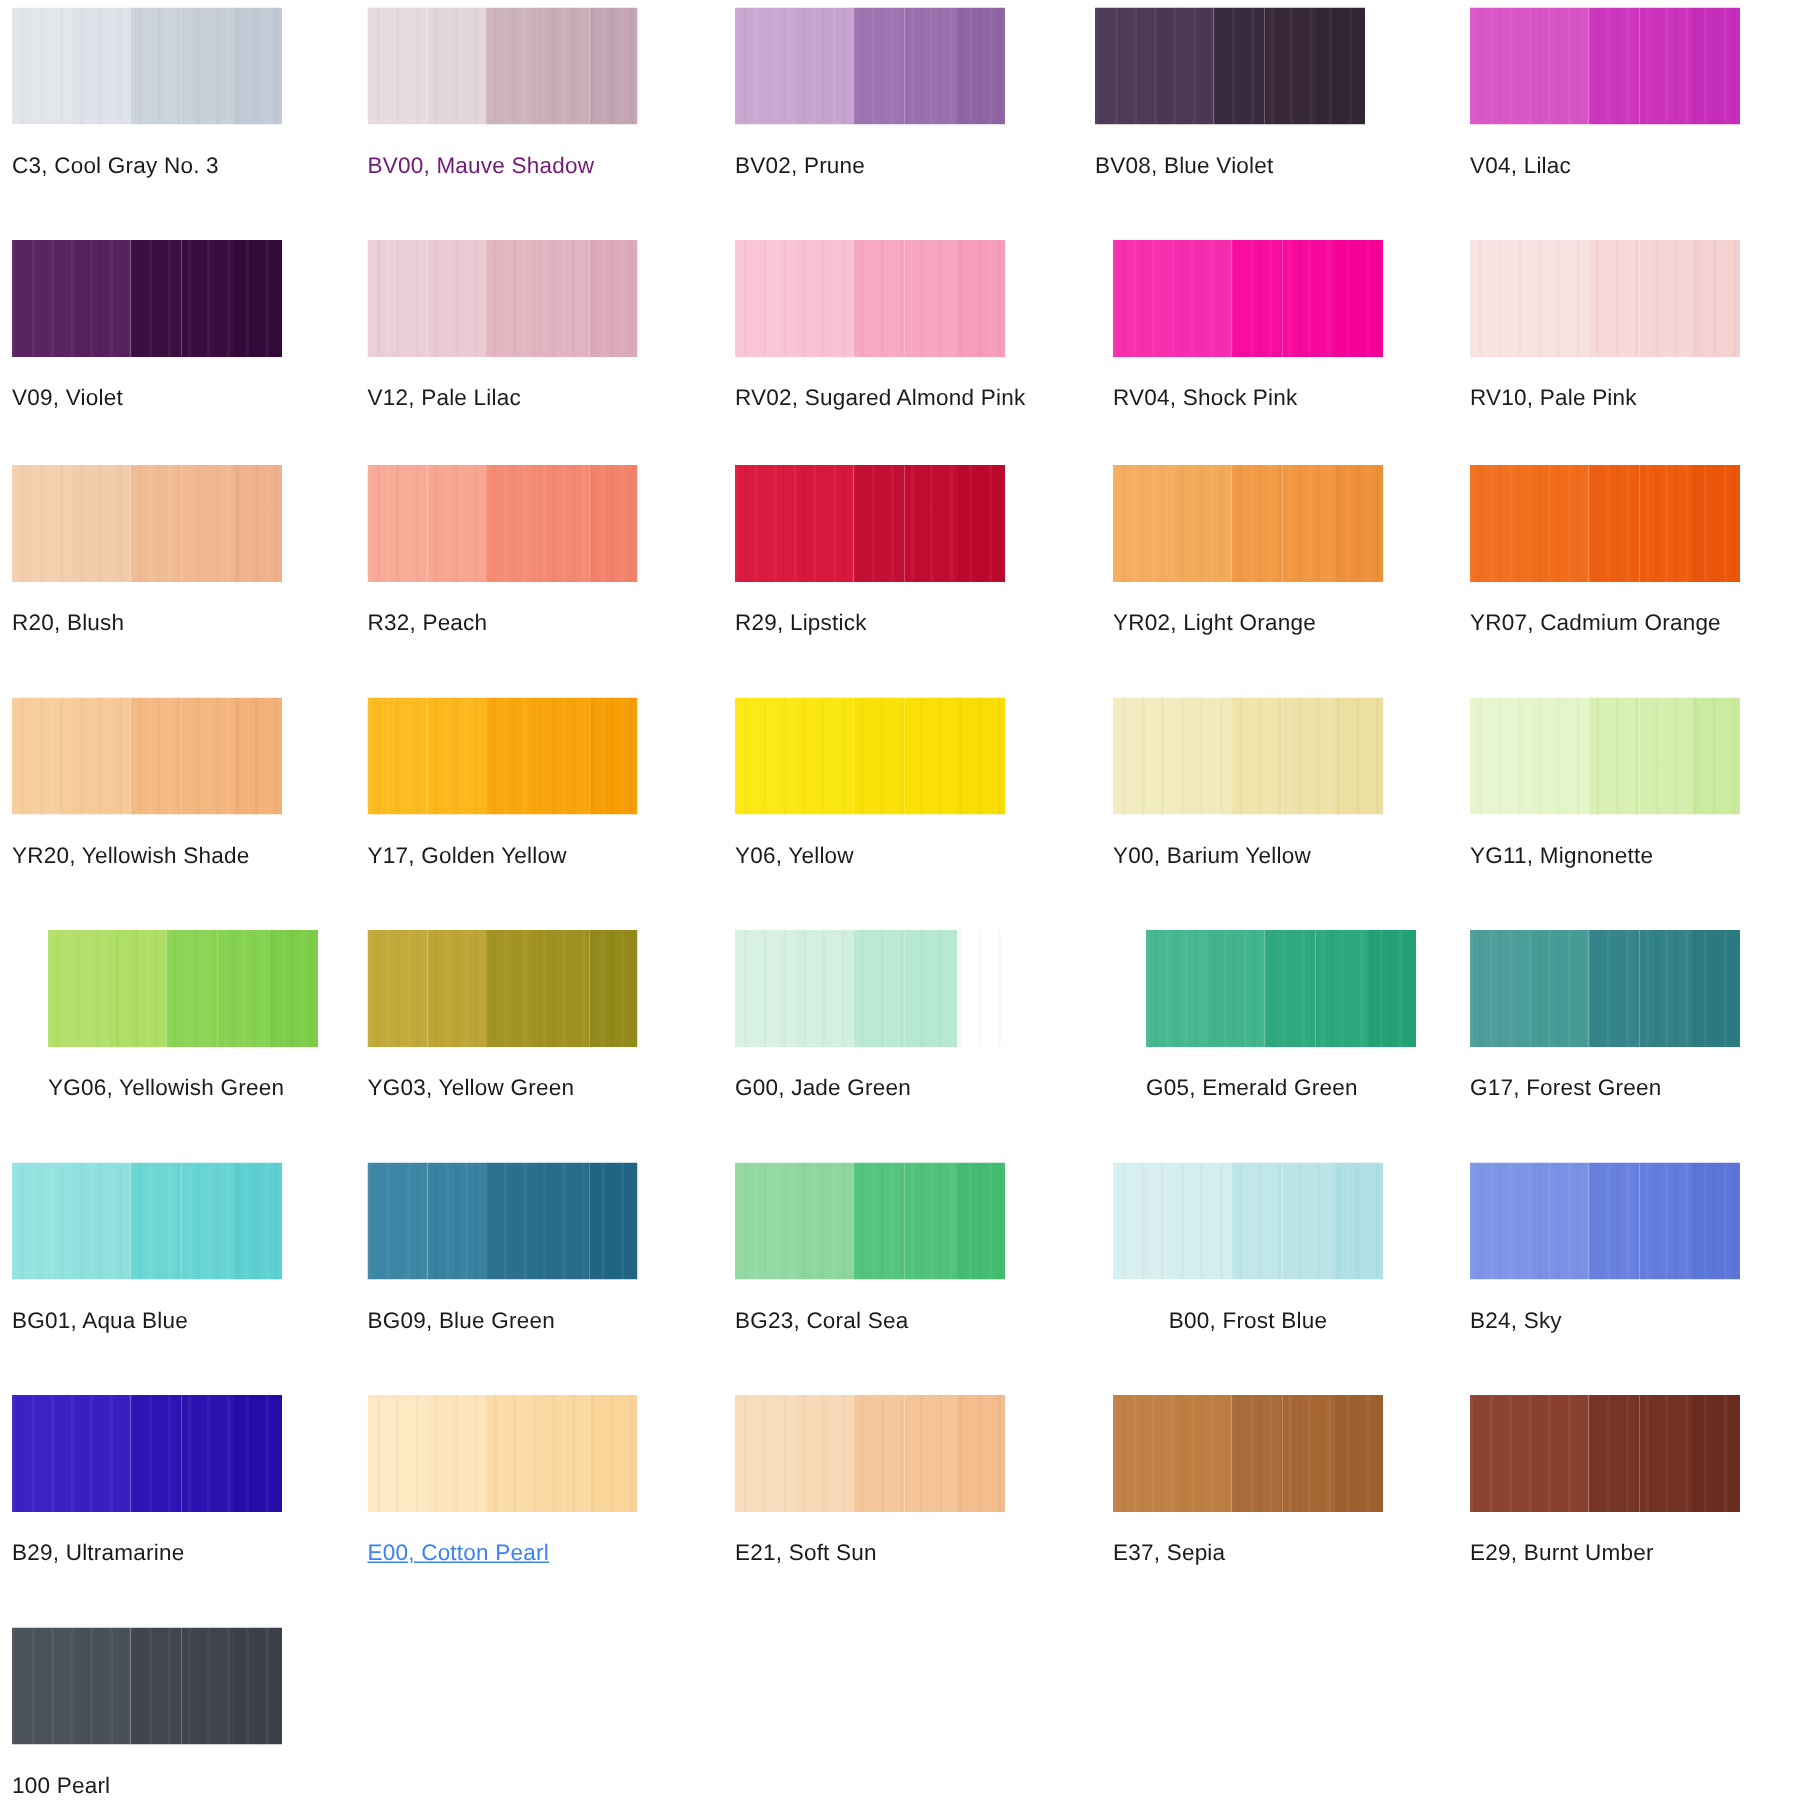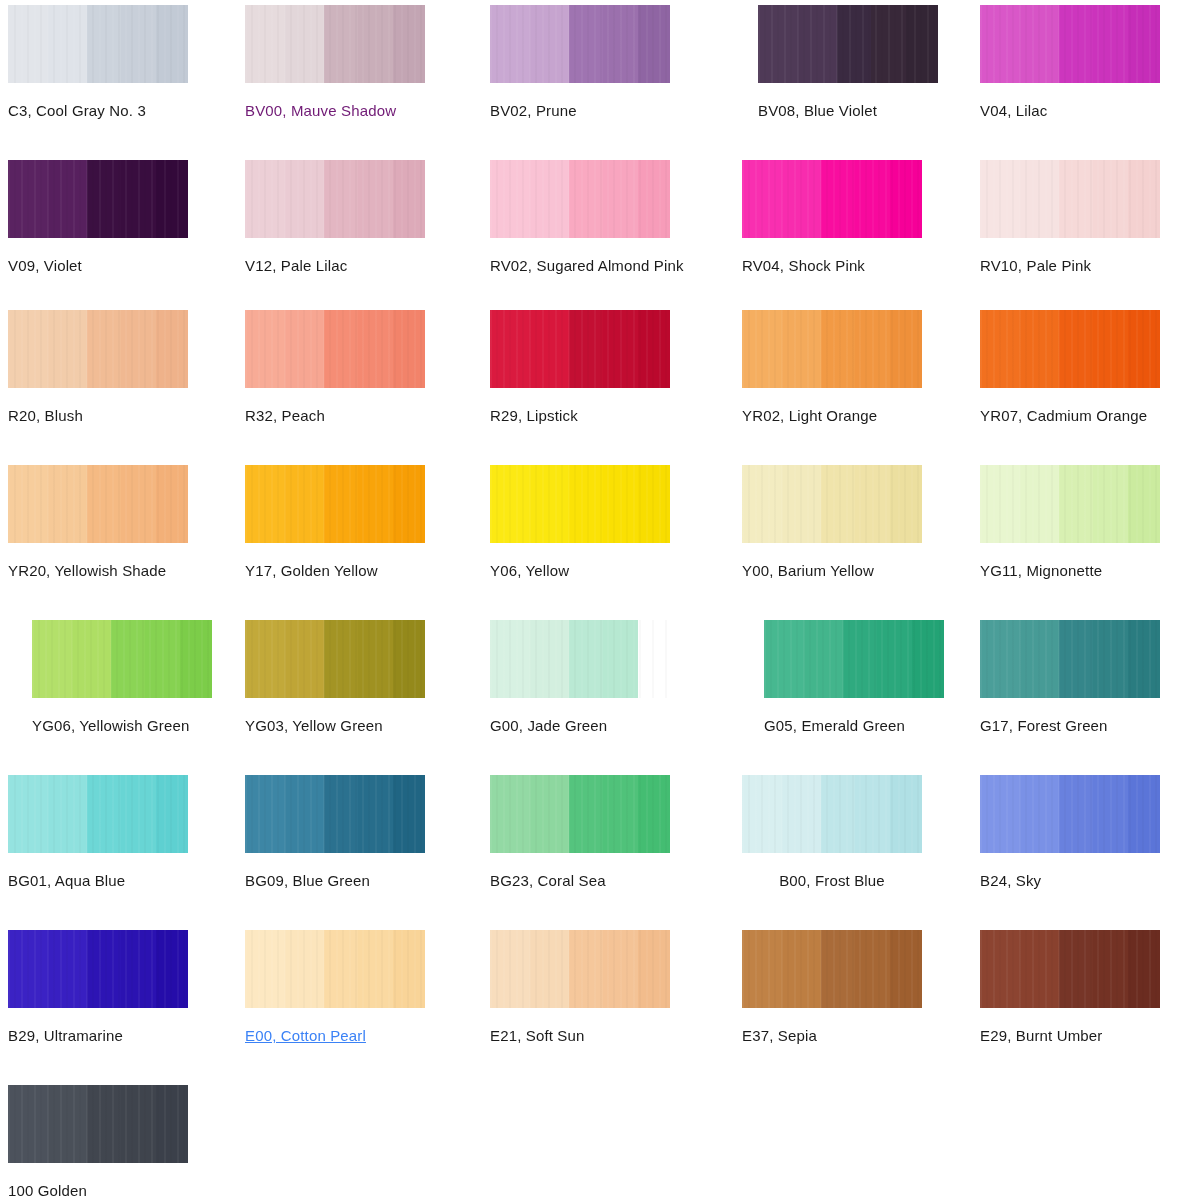--- a/index.html
+++ b/index.html
@@ -100,21 +100,21 @@
     <div class="swatch-cell" style="left: 490px; top: 5px; width: 180px;">
       <div class="swatch" style="height: 78px;">
         <div class="band" style="background: rgb(201, 168, 210); width: 22%;"></div>
         <div class="band" style="background: rgb(198, 164, 207); width: 22%;"></div>
         <div class="band" style="background: rgb(159, 116, 177); width: 19%;"></div>
         <div class="band" style="background: rgb(155, 112, 173); width: 19%;"></div>
         <div class="band" style="background: rgb(143, 101, 163); width: 18%;"></div>
       </div>
       <div class="swatch-label" style="color: rgb(27, 27, 27);">BV02, Prune</div>
     </div>
-    <div class="swatch-cell" style="left: 758px; top: 5px; width: 180px;">
+    <div class="swatch-cell" style="left: 730px; top: 5px; width: 180px;">
       <div class="swatch" style="height: 78px;">
         <div class="band" style="background: rgb(79, 58, 87); width: 22%;"></div>
         <div class="band" style="background: rgb(76, 55, 84); width: 22%;"></div>
         <div class="band" style="background: rgb(58, 42, 65); width: 19%;"></div>
         <div class="band" style="background: rgb(56, 40, 57); width: 19%;"></div>
         <div class="band" style="background: rgb(51, 37, 53); width: 18%;"></div>
       </div>
       <div class="swatch-label" style="color: rgb(27, 27, 27);">BV08, Blue Violet</div>
     </div>
     <div class="swatch-cell" style="left: 980px; top: 5px; width: 180px;">
@@ -428,15 +428,15 @@
       <div class="swatch-label" style="color: rgb(27, 27, 27);">E29, Burnt Umber</div>
     </div>
     <div class="swatch-cell" style="left: 8px; top: 1085px; width: 180px;">
       <div class="swatch" style="height: 78px;">
         <div class="band" style="background: rgb(76, 82, 92); width: 22%;"></div>
         <div class="band" style="background: rgb(74, 80, 89); width: 22%;"></div>
         <div class="band" style="background: rgb(65, 70, 79); width: 19%;"></div>
         <div class="band" style="background: rgb(63, 68, 77); width: 19%;"></div>
         <div class="band" style="background: rgb(59, 64, 74); width: 18%;"></div>
       </div>
-      <div class="swatch-label" style="color: rgb(27, 27, 27);">100 Golden</div>
+      <div class="swatch-label" style="color: rgb(27, 27, 27);">100 Pearl</div>
     </div>
   </div>
 
 </body></html>

